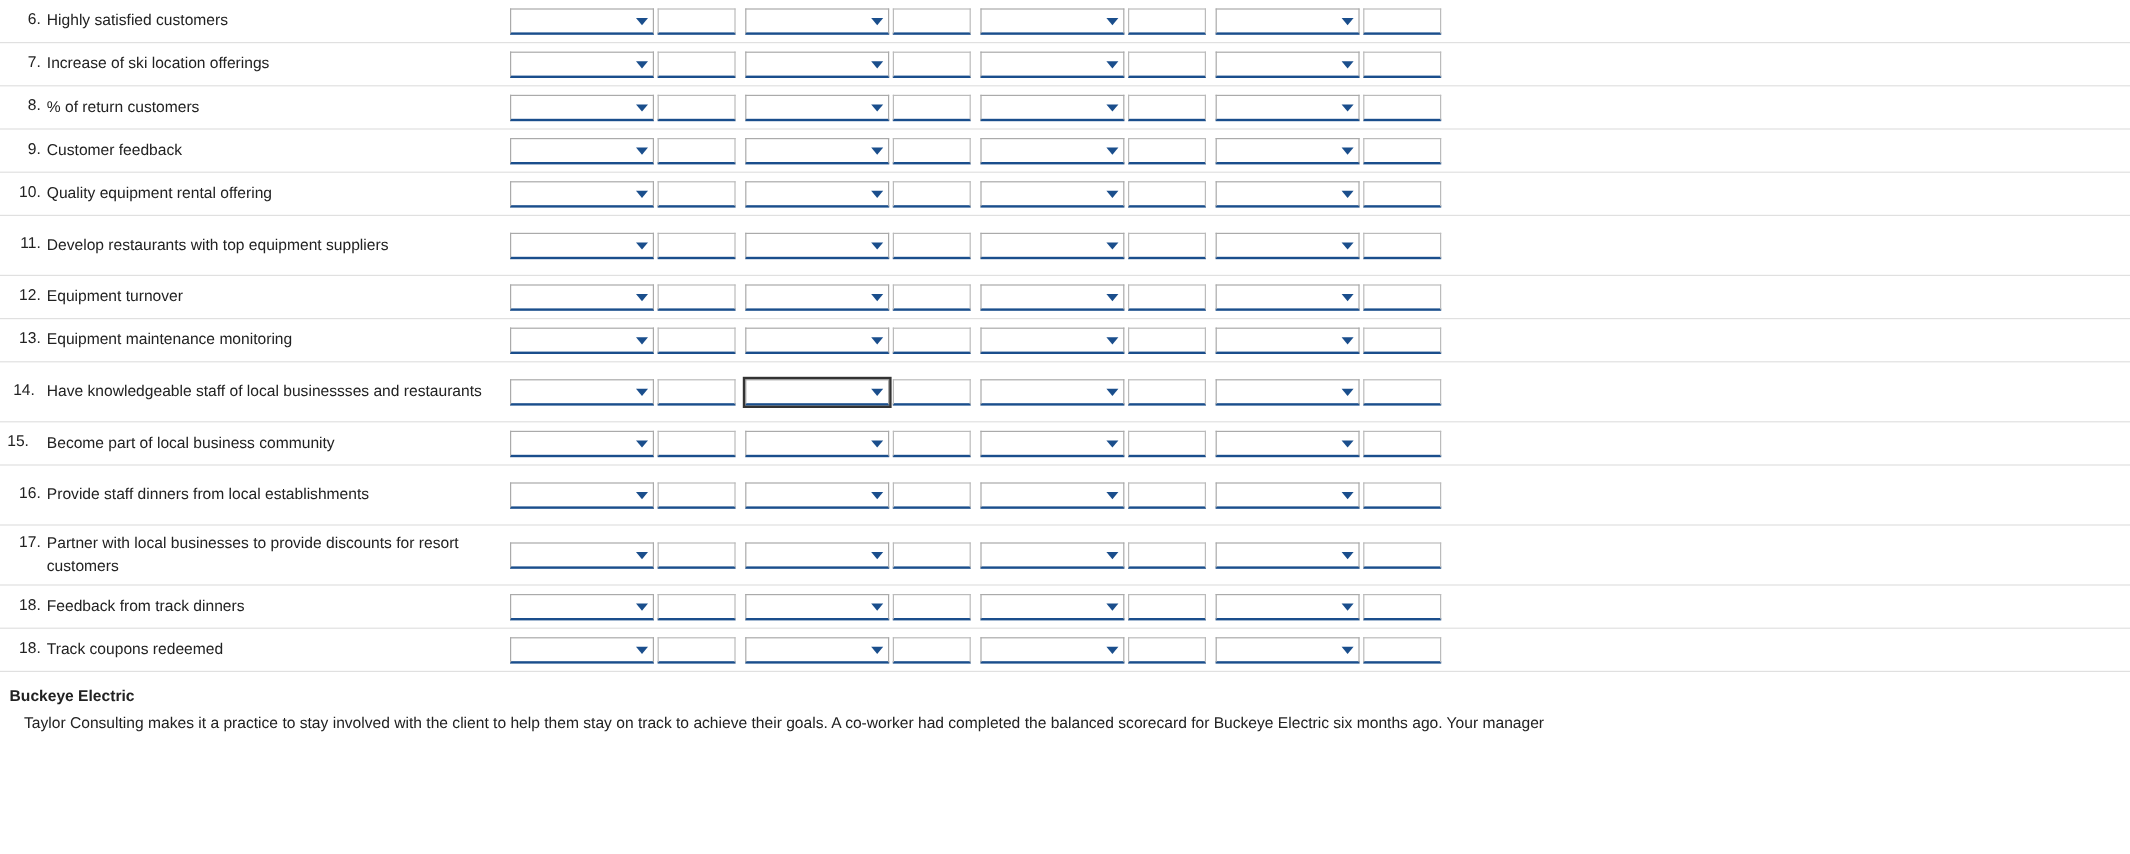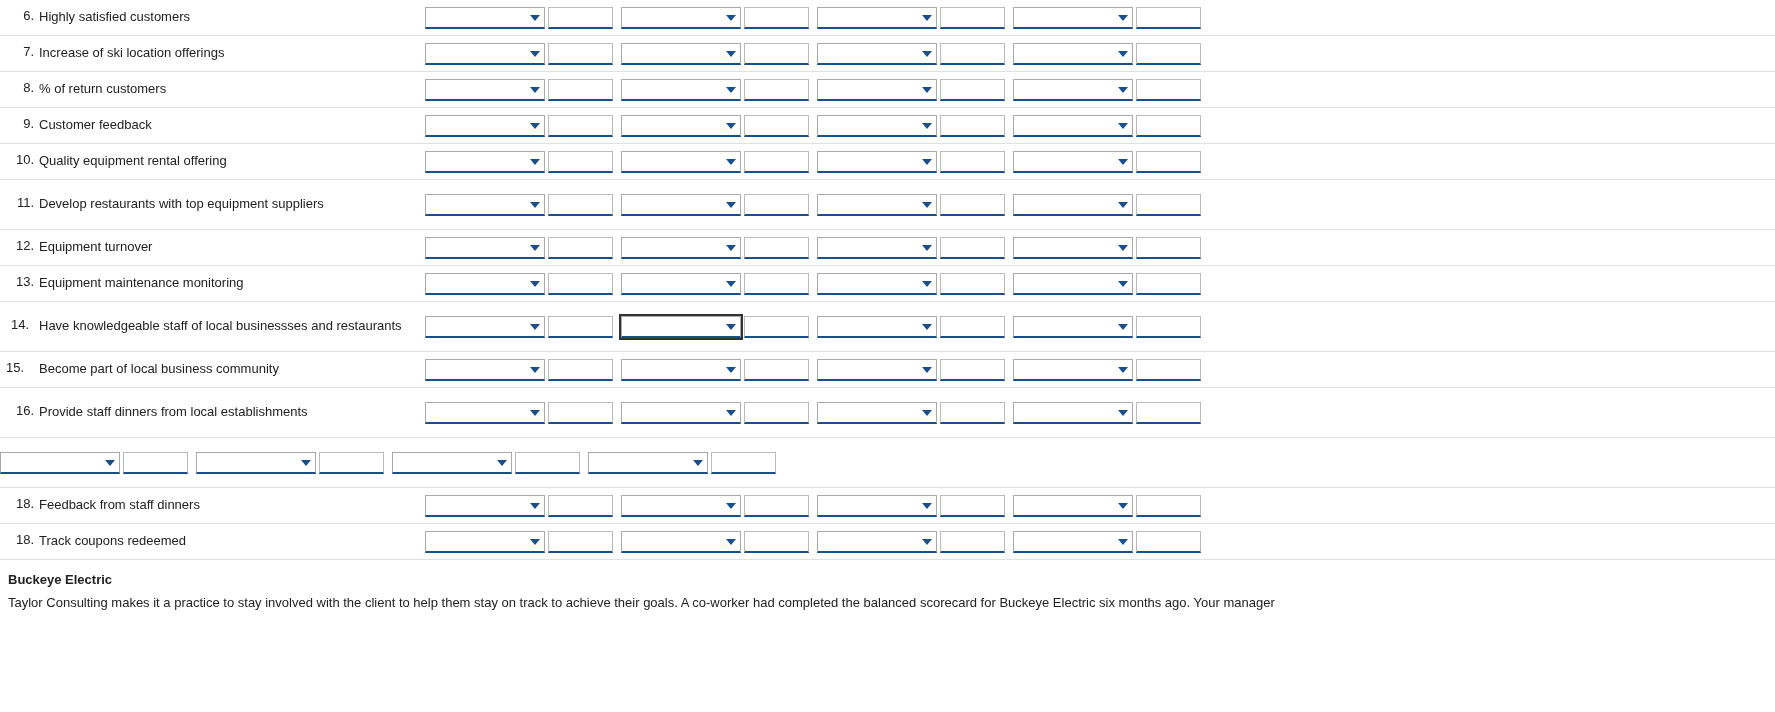--- a/index.html
+++ b/index.html
@@ -344,20 +344,24 @@
             <div class="drop-wrap"><select><option value=""></option><option value="Option 1">Option 1</option><option value="Option 2">Option 2</option><option value="Option 3">Option 3</option></select><div class="drop-arrow"></div></div>
             <input type="text" class="txt-input" style="">
           </div>
           <div class="col-unit">
             <div class="drop-wrap"><select><option value=""></option><option value="Option 1">Option 1</option><option value="Option 2">Option 2</option><option value="Option 3">Option 3</option></select><div class="drop-arrow"></div></div>
             <input type="text" class="txt-input" style="">
           </div>
         </div>
       </div>
       <div class="row-wrapper tall">
+        <div class="label-col">
+          <span style="display: inline-block; width: 28px; flex-shrink: 0; text-align: right; margin-right: 5px; font-size: 13px;">17.</span>
+          <span style="display: inline-block; font-size: 13px; line-height: 1.4;">Partner with local businesses to provide discounts for resort customers</span>
+        </div>
         <div class="cols-area">
           <div class="col-unit">
             <div class="drop-wrap"><select><option value=""></option><option value="Option 1">Option 1</option><option value="Option 2">Option 2</option><option value="Option 3">Option 3</option></select><div class="drop-arrow"></div></div>
             <input type="text" class="txt-input" style="">
           </div>
           <div class="col-unit">
             <div class="drop-wrap"><select><option value=""></option><option value="Option 1">Option 1</option><option value="Option 2">Option 2</option><option value="Option 3">Option 3</option></select><div class="drop-arrow"></div></div>
             <input type="text" class="txt-input" style="">
           </div>
           <div class="col-unit">
@@ -366,21 +370,21 @@
           </div>
           <div class="col-unit">
             <div class="drop-wrap"><select><option value=""></option><option value="Option 1">Option 1</option><option value="Option 2">Option 2</option><option value="Option 3">Option 3</option></select><div class="drop-arrow"></div></div>
             <input type="text" class="txt-input" style="">
           </div>
         </div>
       </div>
       <div class="row-wrapper">
         <div class="label-col">
           <span style="display: inline-block; width: 28px; flex-shrink: 0; text-align: right; margin-right: 5px; font-size: 13px;">18.</span>
-          <span style="display: inline-block; font-size: 13px; line-height: 1.4;">Feedback from staff dinners</span>
+          <span style="display: inline-block; font-size: 13px; line-height: 1.4;">Feedback from track dinners</span>
         </div>
         <div class="cols-area">
           <div class="col-unit">
             <div class="drop-wrap"><select><option value=""></option><option value="Option 1">Option 1</option><option value="Option 2">Option 2</option><option value="Option 3">Option 3</option></select><div class="drop-arrow"></div></div>
             <input type="text" class="txt-input" style="">
           </div>
           <div class="col-unit">
             <div class="drop-wrap"><select><option value=""></option><option value="Option 1">Option 1</option><option value="Option 2">Option 2</option><option value="Option 3">Option 3</option></select><div class="drop-arrow"></div></div>
             <input type="text" class="txt-input" style="">
           </div>
@@ -416,17 +420,17 @@
             <div class="drop-wrap"><select><option value=""></option><option value="Option 1">Option 1</option><option value="Option 2">Option 2</option><option value="Option 3">Option 3</option></select><div class="drop-arrow"></div></div>
             <input type="text" class="txt-input" style="">
           </div>
         </div>
       </div>
     </div>
 
   <div style="padding: 12px 8px 2px 8px; font-weight: bold; font-size: 13px;">
     <span>Buckeye Electric</span>
   </div>
-  <div style="padding: 4px 8px 8px 8px; font-size: 13px; line-height: 1.5; max-width: 1760px;">
+  <div style="padding: 4px 8px 8px 20px; font-size: 13px; line-height: 1.5; max-width: 1760px;">
     <span>Taylor Consulting makes it a practice to stay involved with the client to help them stay on track to achieve their goals. A co-worker had completed the balanced scorecard for Buckeye Electric six months ago. Your manager</span>
   </div>
 
 </div>
 
 </body></html>

